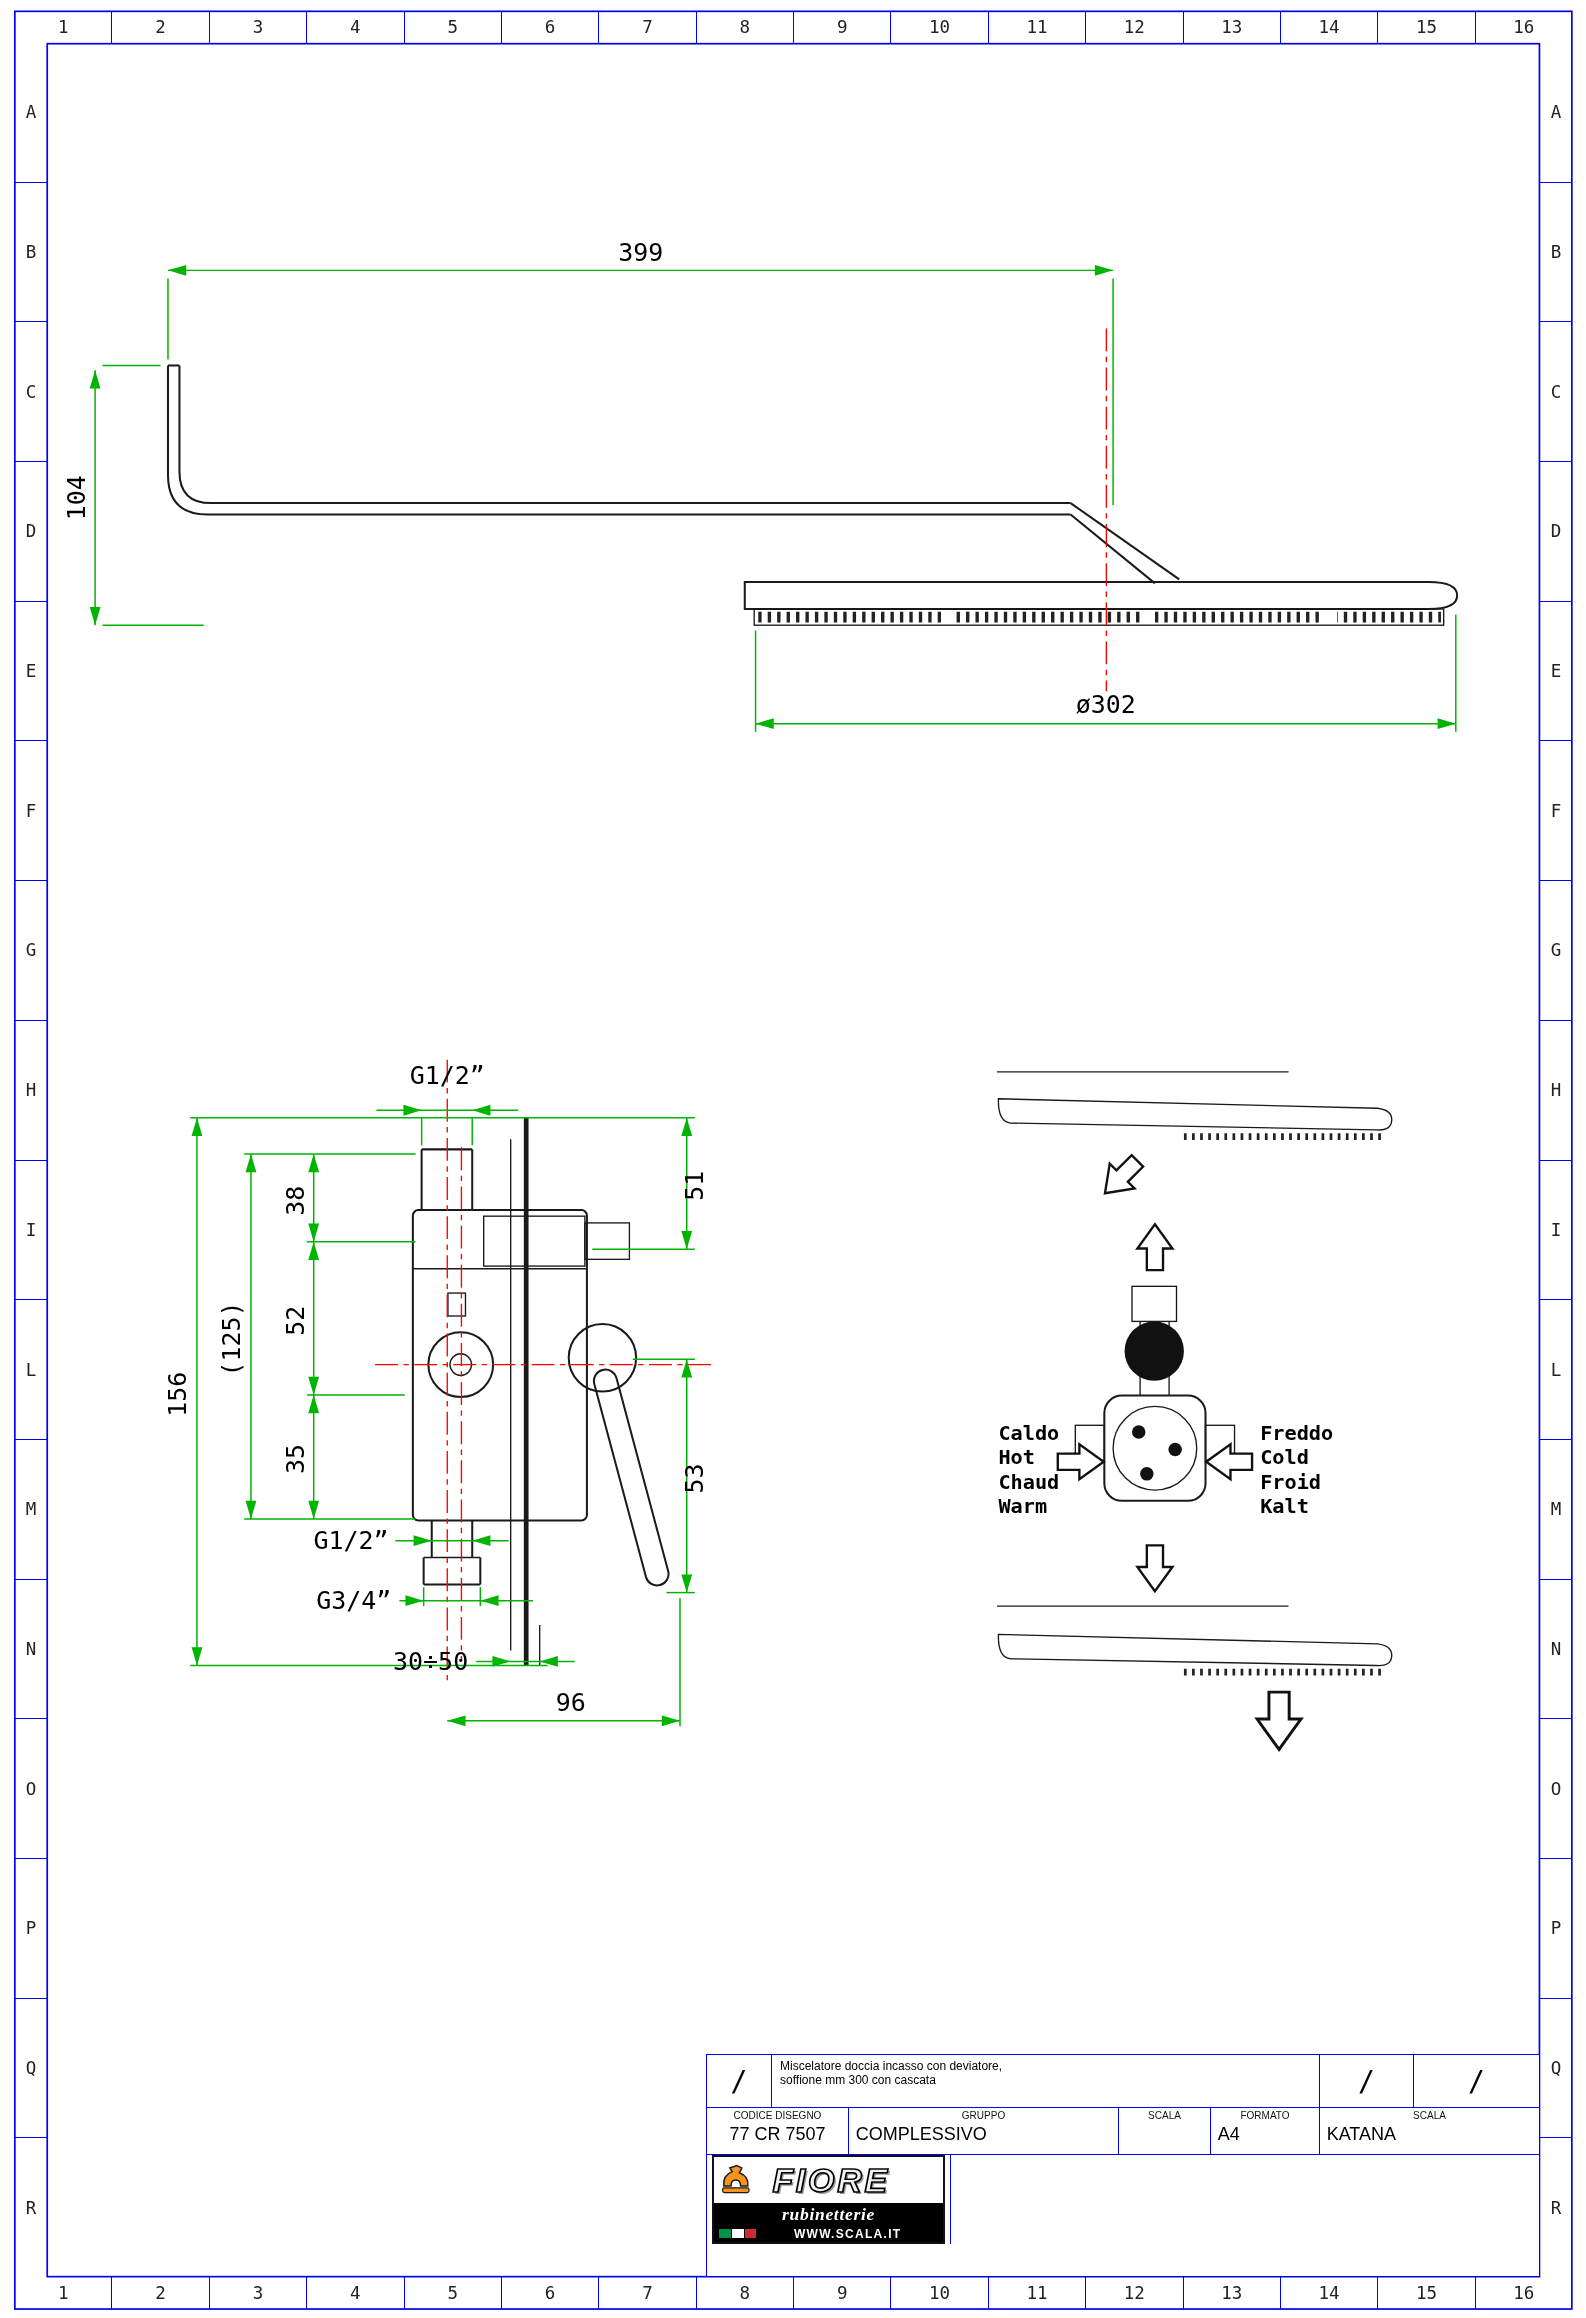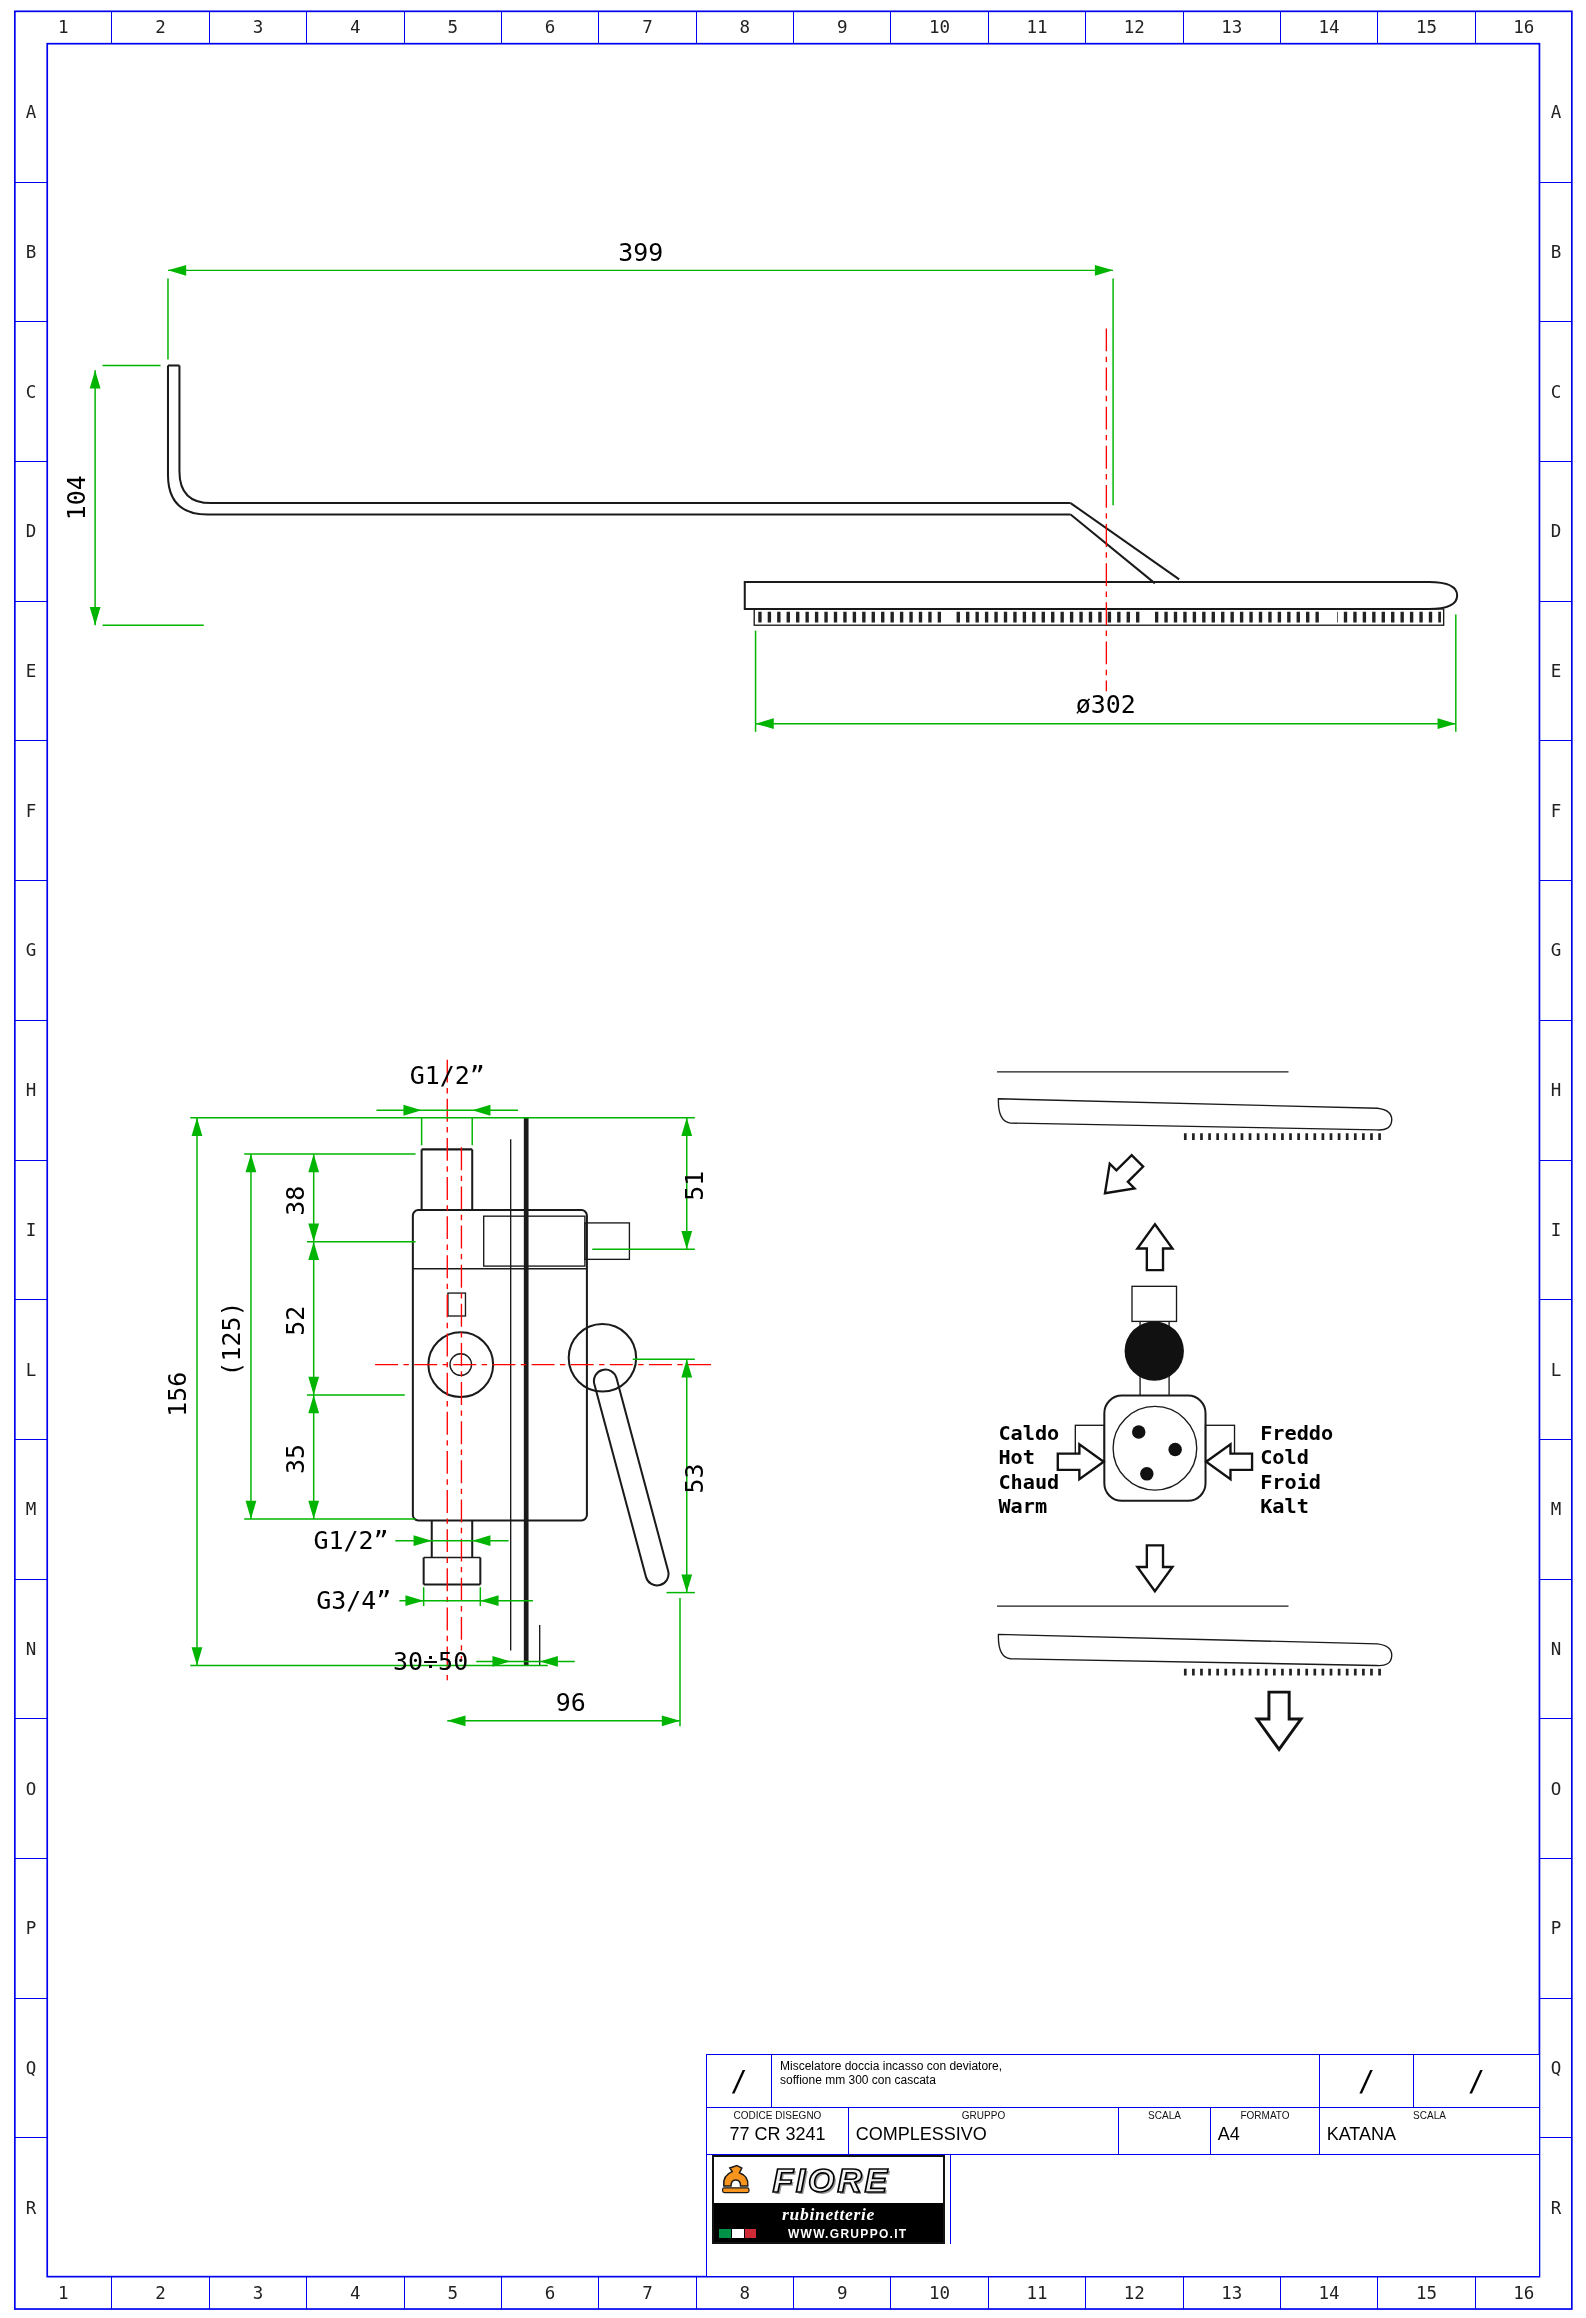--- a/index.html
+++ b/index.html
@@ -377,21 +377,21 @@
       <div class="tb-cell w-desc desc">
         <div>Miscelatore doccia incasso con deviatore,</div>
         <div>soffione mm 300 con cascata</div>
       </div>
       <div class="tb-cell w-mat slash">/</div>
       <div class="tb-cell last slash">/</div>
     </div>
     <div class="tb-row tb-codes">
       <div class="tb-cell w-cod">
         <div class="lab">CODICE DISEGNO</div>
-        <div class="val val-center">77 CR 3241</div>
+        <div class="val val-center">77 CR 7507</div>
       </div>
       <div class="tb-cell w-gru">
         <div class="lab">GRUPPO</div>
         <div class="val">COMPLESSIVO</div>
       </div>
       <div class="tb-cell w-sca">
         <div class="lab">SCALA</div>
       </div>
       <div class="tb-cell w-for">
         <div class="lab">FORMATO</div>
@@ -410,21 +410,21 @@
               <path d="M30,6 L38,10 L34,18 Q50,24 48,40 L36,40 Q36,30 28,30 Q20,30 20,40 L8,40 Q6,22 22,16 L18,10 Z" fill="#f7941d" stroke="#1a1a1a" stroke-width="2.5"></path>
               <rect x="6" y="43" width="44" height="8" rx="3" fill="#f7941d" stroke="#1a1a1a" stroke-width="2"></rect>
             </svg>
             <span class="logo-name">FIORE</span>
           </div>
           <div class="logo-mid">rubinetterie</div>
           <div class="logo-bot">
             <span class="flag g"></span>
             <span class="flag w"></span>
             <span class="flag r"></span>
-            <span class="logo-url">WWW.GRUPPO.IT</span>
+            <span class="logo-url">WWW.SCALA.IT</span>
           </div>
         </div>
       </div>
     </div>
   </div>
 
 </div>
 
 
 </body></html>

